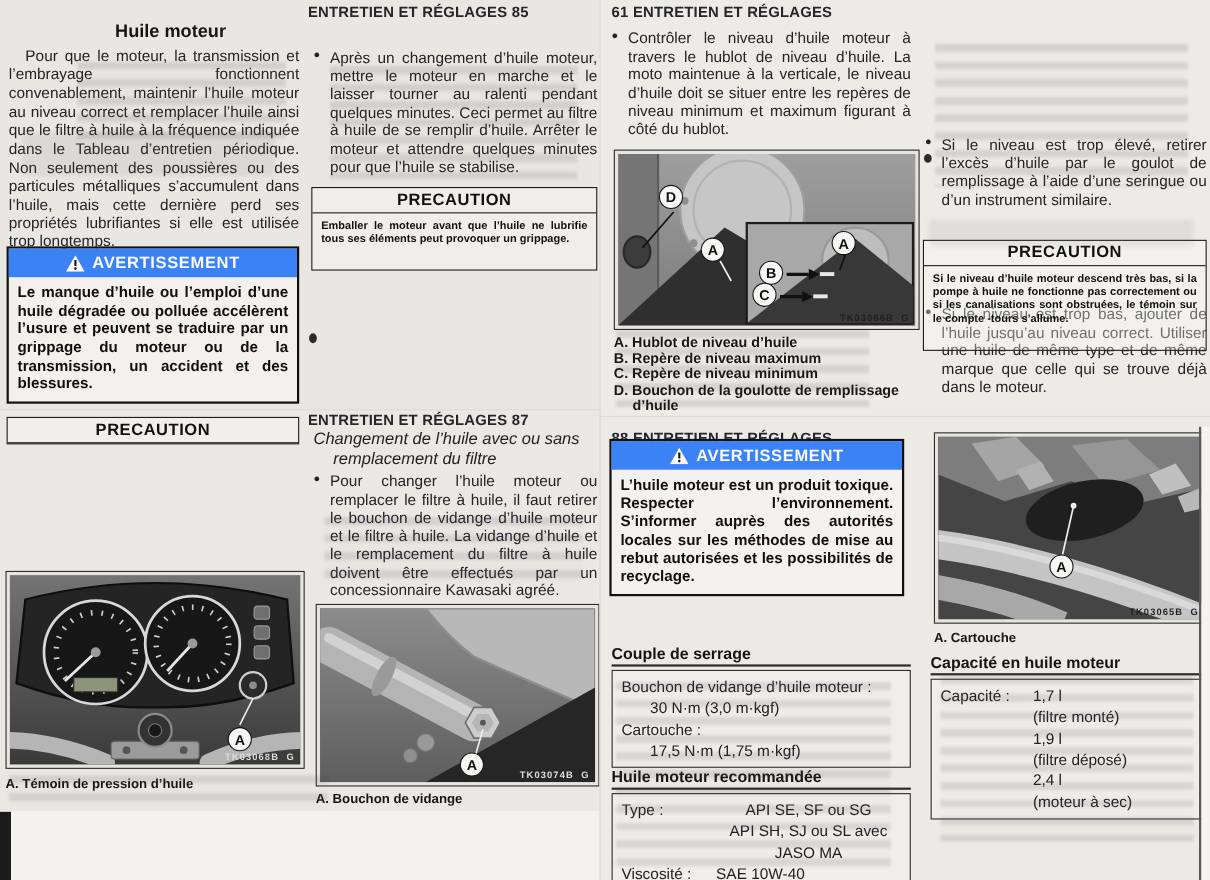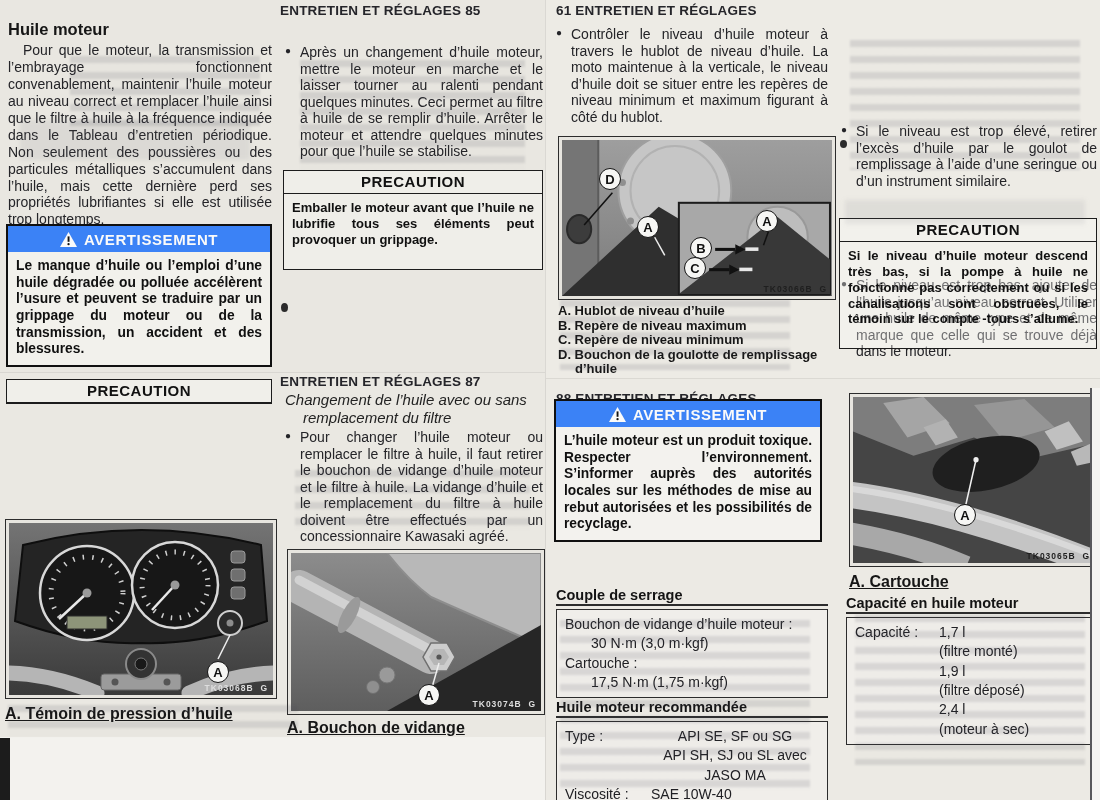--- a/index.html
+++ b/index.html
@@ -26,30 +26,30 @@
   .subhead { font-style:italic; font-size:15px; line-height:1.18; color:#222; padding-left:18px; text-indent:-18px; }
   .bullet { font-size:14px; line-height:1.18; text-align:justify; color:#242428; padding-left:15px; position:relative; }
   .bullet::before { content:"●"; position:absolute; left:0; top:1px; font-size:10px; }
 
   
   .warnbox { border:2px solid #101010; background:rgba(252,252,250,0.45); }
   .warnbar { background:#3b82f6; color:#fafafa; height:26px; display:flex; align-items:center; justify-content:center; gap:7px; font-weight:bold; font-size:15px; letter-spacing:0.6px; }
   .warnbody { padding:6px 8px 7px 8px; font-weight:bold; font-size:13.8px; line-height:1.21; text-align:justify; color:#101010; }
   .precbox { border:1.5px solid #1c1c1c; background:rgba(252,252,250,0.35); }
   .prectitle { text-align:center; font-weight:bold; font-size:15px; letter-spacing:0.5px; border-bottom:1.5px solid #1c1c1c; padding:2px 0 3px 0; color:#111; }
-  .precbody { padding:6px 8px 21px 8px; font-weight:bold; font-size:13px; line-height:1.22; text-align:justify; color:#101010; }
+  .precbody { padding:6px 8px 21px 8px; font-weight:bold; font-size:10px; line-height:1.22; text-align:justify; color:#101010; }
 
   
   .figure { border:1.5px solid #2c2c2c; background:#e7e5df; padding:3px; }
   .photo { position:relative; width:100%; height:100%; overflow:hidden; background:#666; }
   .photo svg { position:absolute; left:0; top:0; width:100%; height:100%; }
   .figcode { position:absolute; right:5px; bottom:2px; font-size:8.5px; letter-spacing:1px; white-space:pre; font-weight:bold; }
   .code-light { color:#dedede; }
   .code-dark { color:#1f1f1f; }
-  .figcap { font-weight:bold; font-size:16px; color:#161616;text-decoration:underline; }
+  .figcap { font-weight:bold; font-size:12px; color:#161616; }
   .badge { position:absolute; width:22px; height:22px; border-radius:50%; background:#f6f6f4; border:1.6px solid #141414; color:#111; font-weight:bold; font-size:13px; display:flex; align-items:center; justify-content:center; }
   .caplist div { font-weight:bold; font-size:13px; line-height:1.12; color:#161616; padding-left:17px; text-indent:-17px; }
 
   
   .spec-title { font-weight:bold; font-size:14.5px; color:#141414; border-bottom:2px solid #2c2c2c; padding-bottom:1px; }
   .spec-box { border:1.5px solid #2c2c2c; margin-top:3px; padding:5px 8px; font-size:14px; line-height:1.38; color:#202024; background:rgba(252,252,250,0.25); }
   .t-val { padding-left:26px; }
   .oil-grid { display:flex; }
   .oil-labels { width:86px; flex:none; }
   .oil-vals { flex:1; text-align:center; }
@@ -66,21 +66,21 @@
   #edge-line { position:absolute; left:1090px; top:388px; width:2px; height:412px; background:#59595c; }
   #edge-white { position:absolute; left:1092px; top:388px; width:8px; height:412px; background:#f5f4f1; }
   .tri-icon { display:inline-block; }
 </style>
 </head>
 <body>
 
 <div class="page" id="page85">
   <div class="blk runhead r" style="left:280px; top:3px; width:258px;">ENTRETIEN ET RÉGLAGES 85</div>
 
-  <div class="blk sect-title" style="left:8px; top:20px; width:262px;">Huile moteur</div>
+  <div class="blk sect-title" style="left:24px; top:20px; width:262px;text-align:center;">Huile moteur</div>
   <div class="blk para indent1" style="left:8px; top:42px; width:264px;">Pour que le moteur, la transmission et l’embrayage fonctionnent convenablement, maintenir l’huile moteur au niveau correct et remplacer l’huile ainsi que le filtre à huile à la fréquence indiquée dans le Tableau d’entretien périodique. Non seulement des poussières ou des particules métalliques s’accumulent dans l’huile, mais cette dernière perd ses propriétés lubrifiantes si elle est utilisée trop longtemps.</div>
 
   <div class="blk warnbox" style="left:6px; top:224px; width:266px;">
     <div class="warnbar">
       <svg class="tri-icon" width="17" height="15" viewBox="0 0 17 15">
         <path d="M8.5 0 L17 15 H0 Z" fill="#fafafa"></path>
         <rect x="7.6" y="4.4" width="1.9" height="5.4" fill="#141414"></rect>
         <circle cx="8.55" cy="12.2" r="1.15" fill="#141414"></circle>
       </svg>
       <span>AVERTISSEMENT</span>

